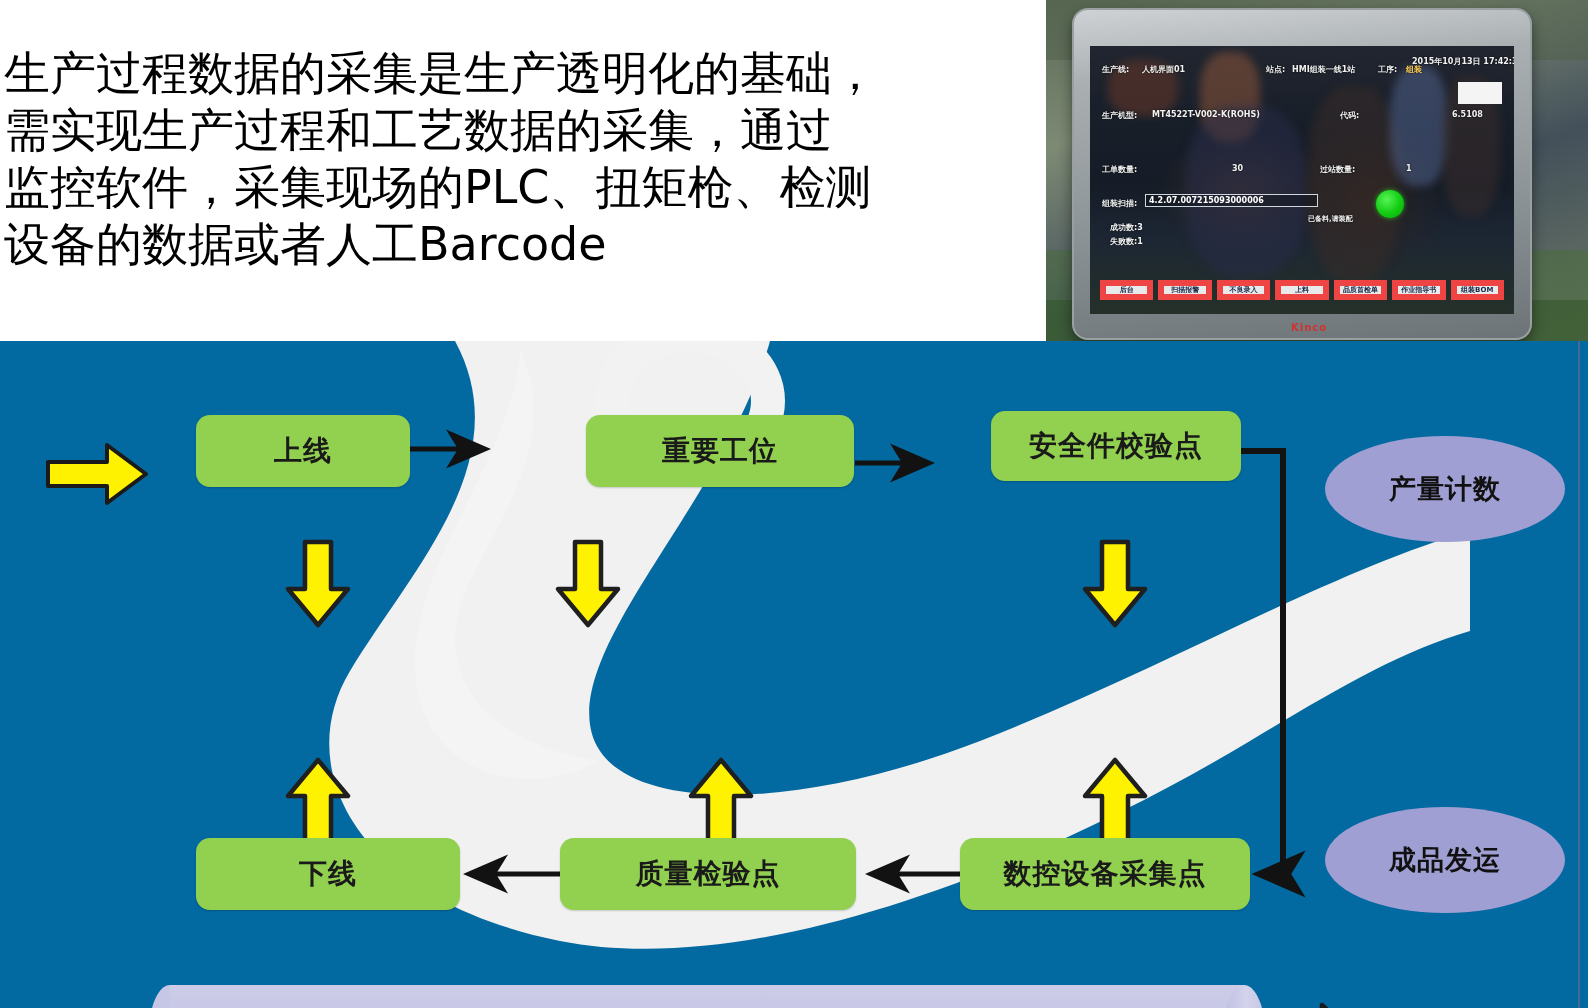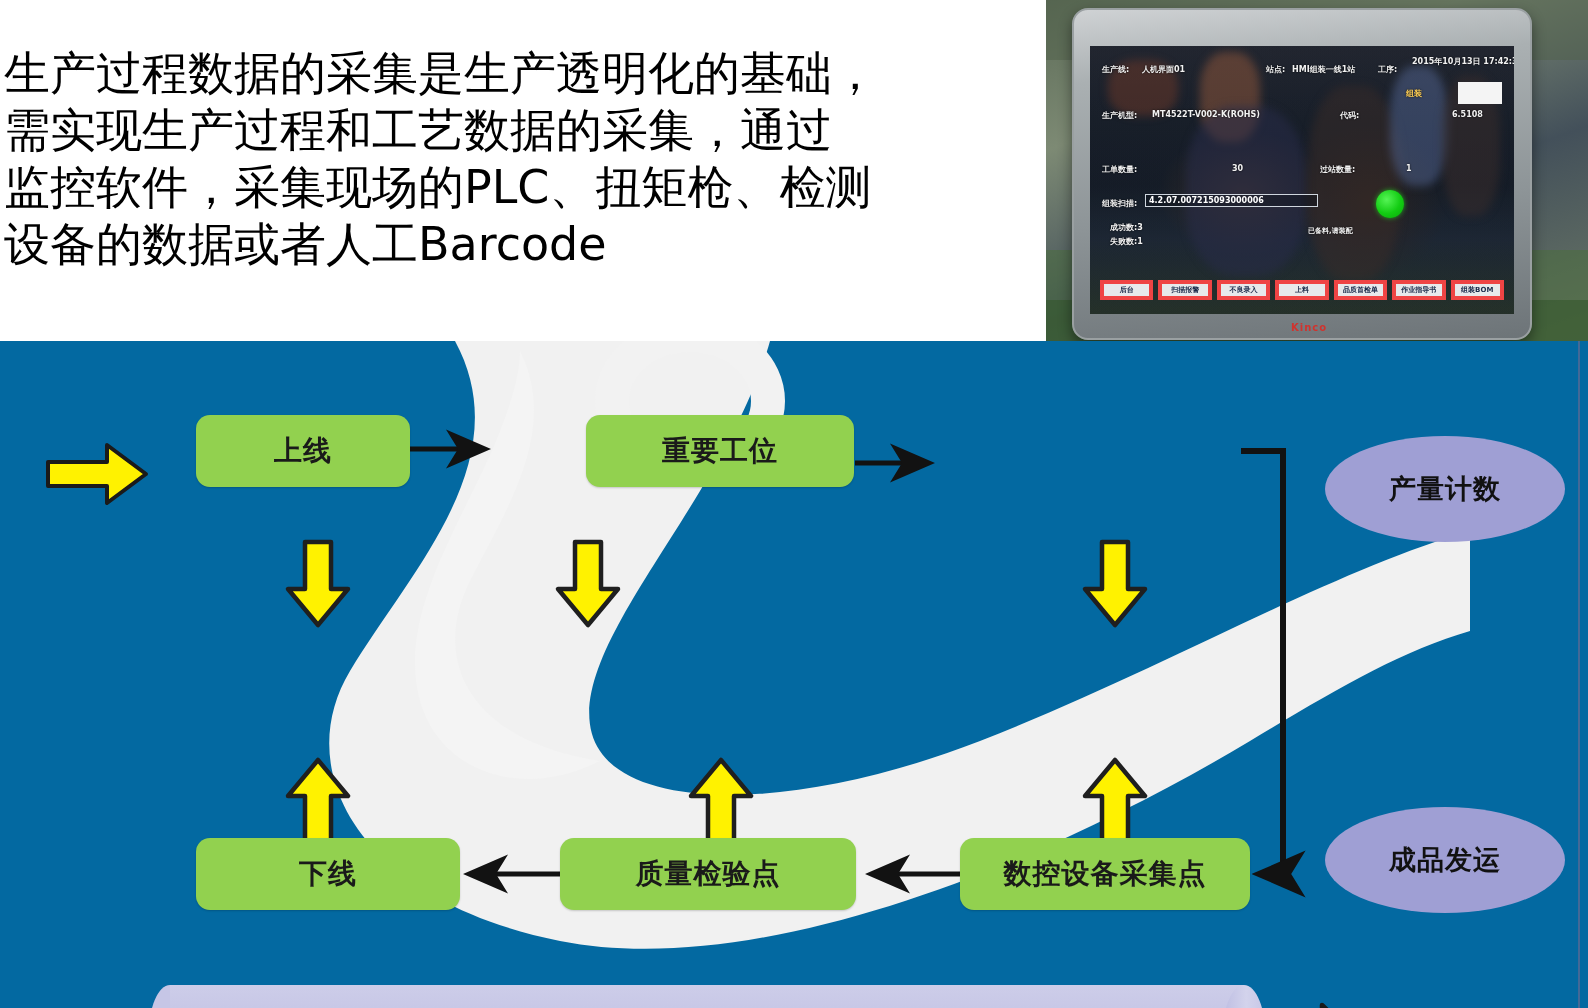--- a/index.html
+++ b/index.html
@@ -82,21 +82,21 @@
     position: absolute;
     color: #f2f2f2;
     font-size: 8px;
     font-weight: bold;
     white-space: nowrap;
     text-shadow: 0 0 2px rgba(0,0,0,0.95);
     font-family: "DejaVu Sans", sans-serif;
     filter: blur(0.35px);
   }
   .hmi-label.val { font-weight: bold; }
-  .hmi-label.amber { color: #ffcf55; margin-top: 24px; }
+  .hmi-label.amber { color: #ffcf55; }
   .hmi-field {
     position: absolute;
     border: 1px solid #cfd6de;
     padding: 1px 3px;
     color: #ffffff;
     font-size: 8px;
     font-weight: bold;
     white-space: nowrap;
     background: rgba(10,14,22,0.35);
     filter: blur(0.3px);
@@ -115,21 +115,21 @@
     left: 10px;
     bottom: 14px;
     width: 404px;
     height: 20px;
     display: flex;
     gap: 5px;
   }
   .hmi-btn {
     flex: 1;
     background: rgba(248,250,252,0.92);
-    border: 4px solid #ef4444;
+    border: 6px solid #ef4444;
     color: #1b2a4a;
     font-size: 7px;
     font-weight: bold;
     display: flex;
     align-items: center;
     justify-content: center;
     filter: blur(0.45px);
     white-space: nowrap;
     overflow: hidden;
   }
@@ -298,21 +298,21 @@
       <div class="hmi-label" style="left:230px;top:118px;">过站数量:</div>
       <div class="hmi-label val" style="left:316px;top:118px;">1</div>
 
       <div class="hmi-label" style="left:12px;top:152px;">组装扫描:</div>
       <div class="hmi-field" style="left:55px;top:148px;width:165px;">4.2.07.007215093000006</div>
 
       <div class="hmi-green-dot" style="left:286px;top:144px;"></div>
 
       <div class="hmi-label" style="left:20px;top:176px;">成功数:3</div>
       <div class="hmi-label" style="left:20px;top:190px;">失败数:1</div>
-      <div class="hmi-label" style="left:218px;top:180px;font-size:7px;">已备料,请装配</div>
+      <div class="hmi-label" style="left:218px;top:168px;font-size:7px;">已备料,请装配</div>
 
       <div class="hmi-btn-row">
         <div class="hmi-btn">后台</div>
         <div class="hmi-btn">扫描报警</div>
         <div class="hmi-btn">不良录入</div>
         <div class="hmi-btn">上料</div>
         <div class="hmi-btn">品质首检单</div>
         <div class="hmi-btn">作业指导书</div>
         <div class="hmi-btn">组装BOM</div>
       </div>
@@ -350,20 +350,23 @@
   <svg class="arrow-svg" style="left:45px;top:100px;" width="105" height="66" viewBox="0 0 105 66">
     <path d="M3 21 L62 21 L62 4 L101 33 L62 62 L62 45 L3 45 Z" fill="#fff200" stroke="#1a1a1a" stroke-width="4" stroke-linejoin="round"></path>
   </svg>
 
   <div class="node" style="left:196px;top:74px;width:214px;height:72px;">
     <span>上线</span>
   </div>
   <div class="node" style="left:586px;top:74px;width:268px;height:72px;">
     <span>重要工位</span>
   </div>
+  <div class="node" style="left:991px;top:70px;width:250px;height:70px;">
+    <span>安全件校验点</span>
+  </div>
 
   <div class="ellipse" style="left:1325px;top:466px;width:240px;height:106px;">
     <span>成品发运</span>
   </div>
   <div class="ellipse" style="left:1325px;top:95px;width:240px;height:106px;">
     <span>产量计数</span>
   </div>
 
   <svg class="arrow-svg" style="left:283px;top:198px;" width="70" height="90" viewBox="0 0 70 90">
     <path d="M22 3 L48 3 L48 50 L65 50 L35 86 L5 50 L22 50 Z" fill="#fff200" stroke="#1f1f1f" stroke-width="4.5" stroke-linejoin="round"></path>

